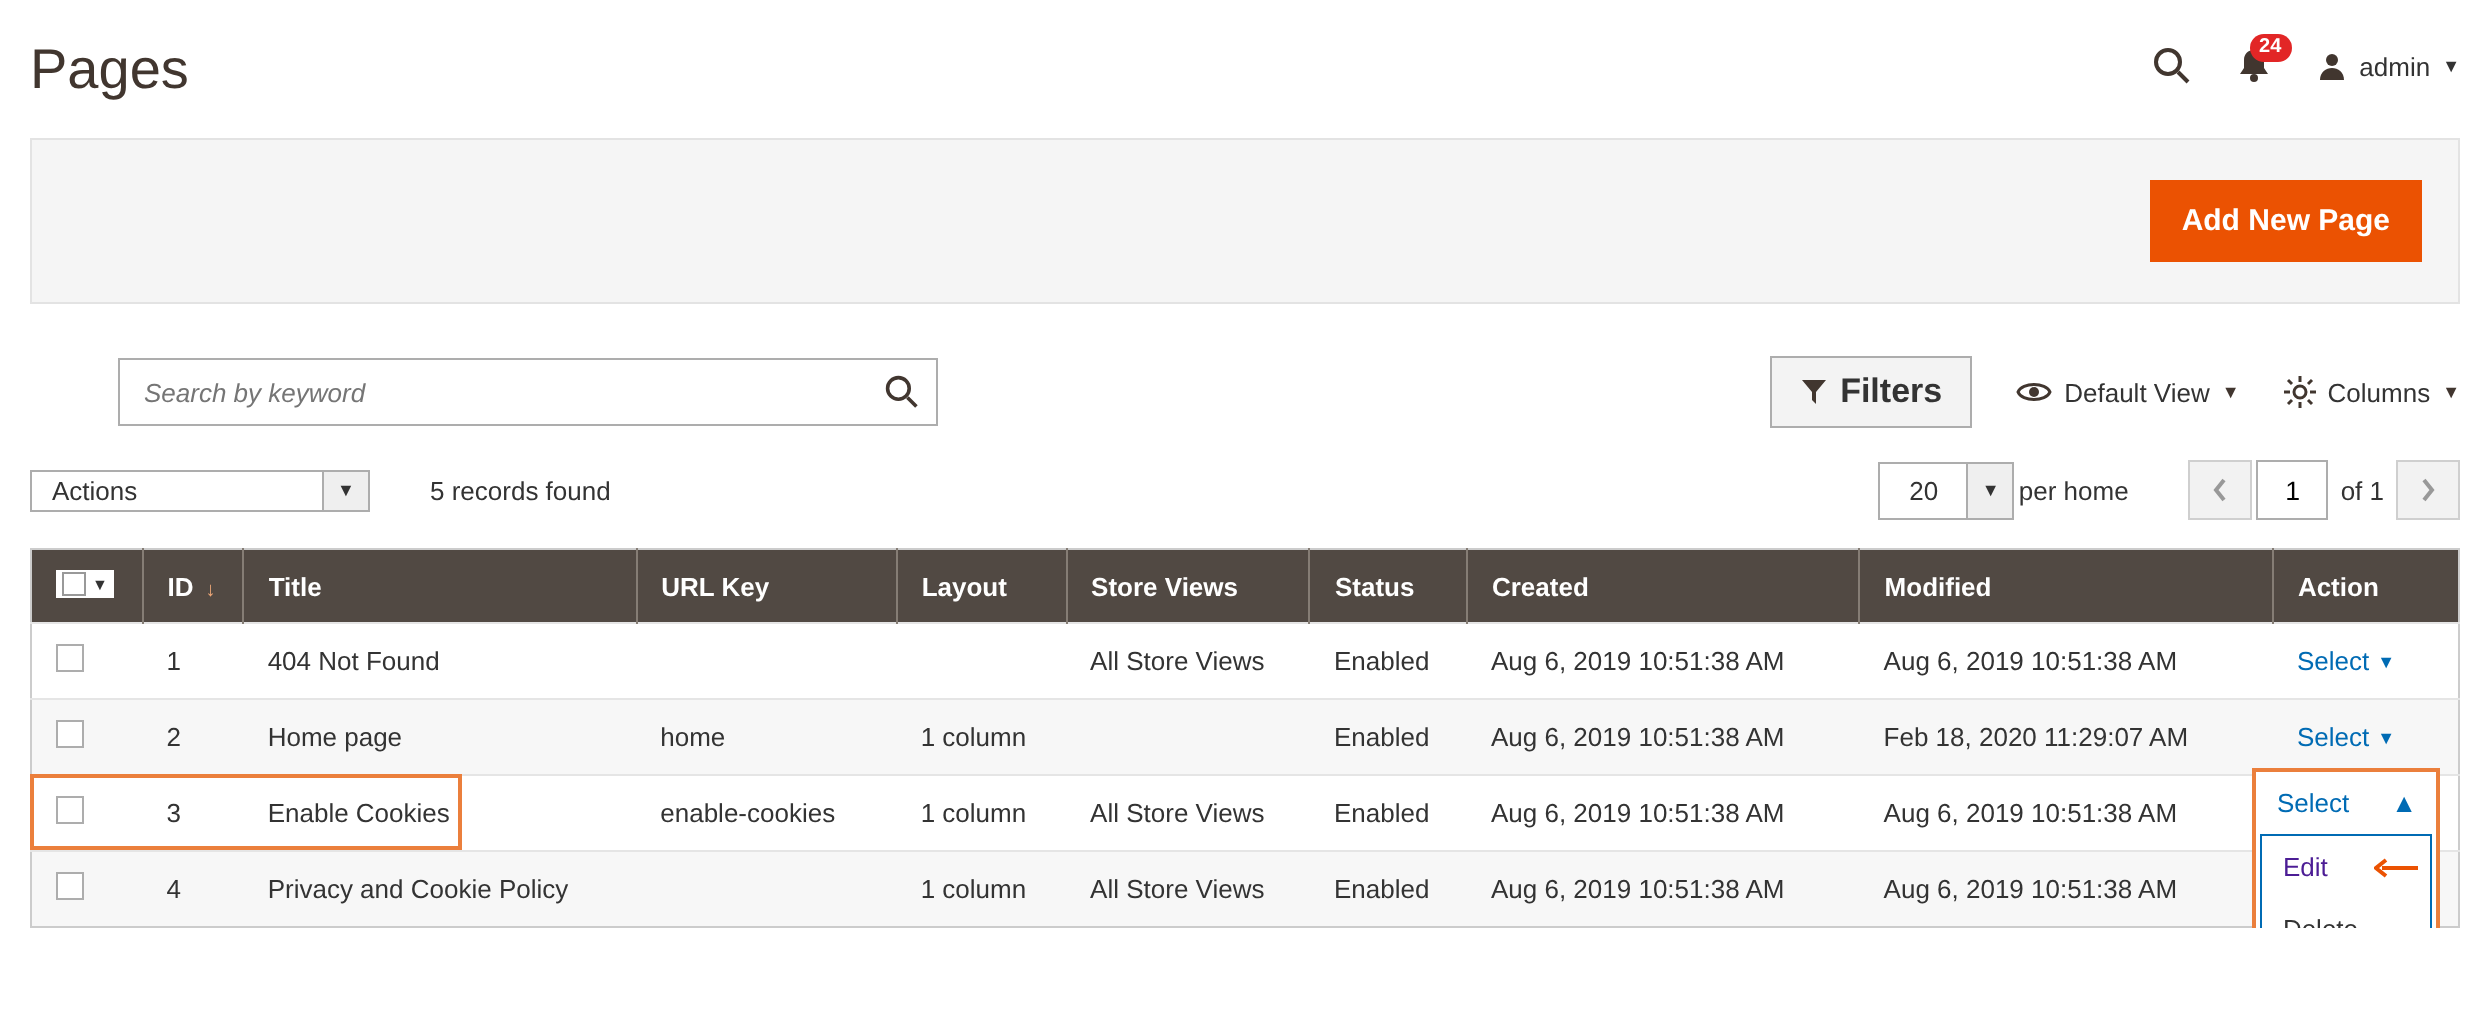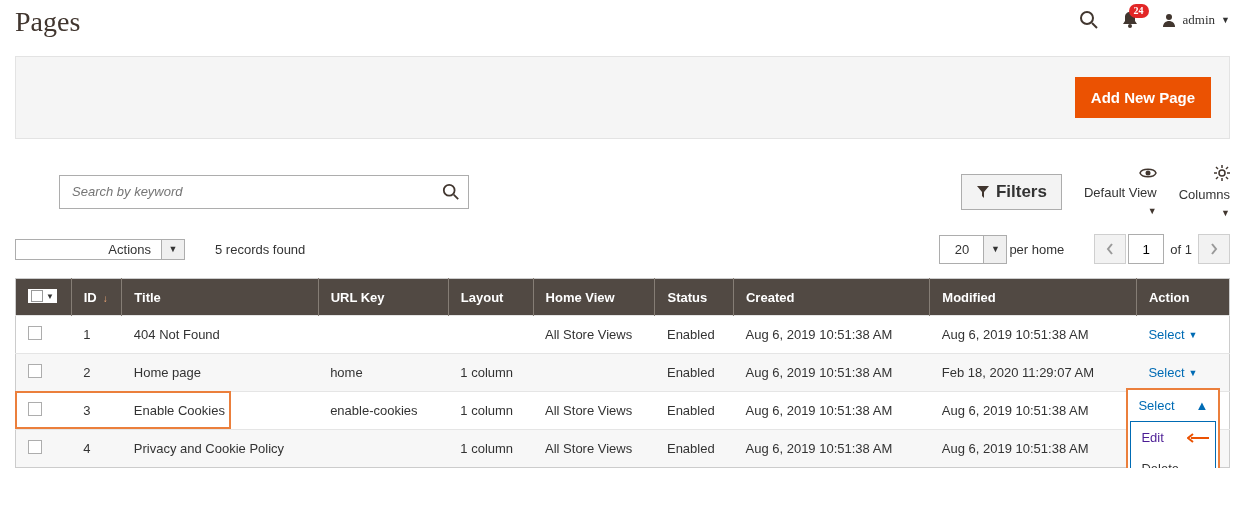--- a/index.html
+++ b/index.html
@@ -9,22 +9,21 @@
     font-size: 13px;
     color: #333;
     background: #fff;
     width: 1245px;
   }
   .container { padding: 0 15px; }
   .page-header {
     display: flex;
     justify-content: space-between;
     align-items: flex-start;
-    padding-top: 6px;
-    font-family: Liberation Serif, serif;
+    padding-top: 19px;
   }
   .page-title {
     font-size: 28px;
     font-weight: 300;
     color: #41362f;
     margin: 0;
   }
   .global-actions {
     display: flex;
     align-items: center;
@@ -85,36 +84,36 @@
     border: none; outline: none; flex: 1; font-size: 13px; font-style: italic; color: #666;
   }
   .toolbar-right { display: flex; align-items: center; gap: 22px; }
   .filters-btn {
     border: 1px solid #adadad;
     background: #f3f3f3;
     padding: 7px 14px;
     display: flex; align-items: center; gap: 6px;
     cursor: pointer; font-size: 17px; font-weight: 600;
   }
-  .view-ctrl { display: flex; align-items: flex-end; gap: 6px; cursor: pointer; flex-direction: column; }
+  .view-ctrl { display: flex; align-items: center; gap: 6px; cursor: pointer; }
   .view-ctrl .caret { font-size: 9px; color: #41362f; }
 
   .mid-row {
     display: flex;
     justify-content: space-between;
     align-items: center;
     margin-top: 16px;
   }
   .mid-left { display: flex; align-items: center; gap: 30px; }
   .actions-select {
     display: flex;
   }
   .actions-select .lbl {
     border: 1px solid #adadad; border-right: none;
-    padding: 2px 10px; width: 146px; background: #fff; text-align: right;
+    padding: 2px 10px; width: 146px; background: #fff;
   }
   .dd-toggle {
     width: 24px; border: 1px solid #adadad; background: #efefef;
     display: flex; align-items: center; justify-content: center; cursor: pointer;
   }
   .dd-toggle .caret { font-size: 9px; }
   .records-found { color: #333; }
 
   .mid-right { display: flex; align-items: center; gap: 2px; }
   .perpage-box { display: flex; }
@@ -335,21 +334,21 @@
         <th class="th-check">
           <span class="hsel">
               <span class="box"></span>
               <span class="caret">▼</span>
             </span>
         </th>
         <th class="th-id"><span>ID</span><span class="sort-arrow">↓</span></th>
         <th class="th-title">Title</th>
         <th class="th-url">URL Key</th>
         <th class="th-layout">Layout</th>
-        <th class="th-store">Home View</th>
+        <th class="th-store">Store Views</th>
         <th class="th-status">Status</th>
         <th class="th-created">Created</th>
         <th class="th-modified">Modified</th>
         <th class="th-action">Action</th>
       </tr>
     </thead>
     <tbody>
 
       <tr>
         <td><span class="cb"></span></td>

